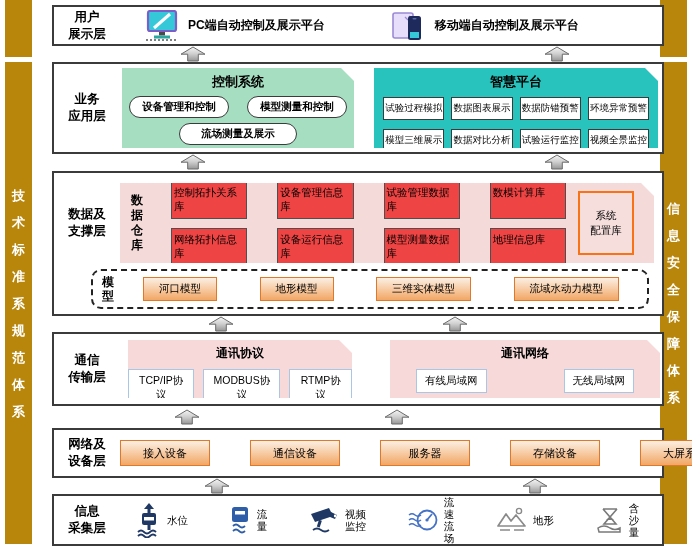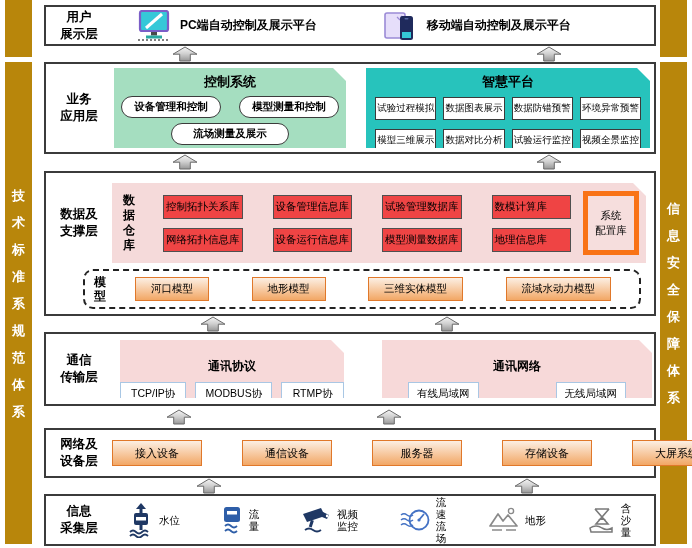--- a/index.html
+++ b/index.html
@@ -12,21 +12,21 @@
 
   
   .goldbar{position:absolute;width:27px;background:var(--gold);}
   .gb-seg1{top:0;height:57px;}
   .gb-seg2{top:62px;height:482px;display:flex;align-items:center;justify-content:center;}
   .gb-left{left:5px;} .gb-right{left:660px;}
   .vtext{width:15px;color:#fff;font-weight:bold;font-size:13px;line-height:27px;
          word-break:break-all;text-align:center;}
 
   
-  #main{position:absolute;left:44px;top:0;width:612px;}
+  #main{position:absolute;left:52px;top:0;width:612px;}
   .layer{border:2px solid var(--ink);background:#fff;display:flex;align-items:center;width:100%;}
   .gap{position:relative;width:100%;}
   .arr{position:absolute;top:0;}
 
   .llabel{width:66px;flex:0 0 66px;text-align:center;font-weight:bold;font-size:12.5px;line-height:1.35;}
 
   
   #l1{margin-top:5px;height:41px;}
   #g1{height:16px;} 
   .plat-item{display:flex;align-items:center;gap:8px;font-weight:bold;font-size:12px;}
@@ -43,41 +43,41 @@
         padding:3px 0;width:100px;text-align:center;font-weight:bold;}
   .oval.wide{width:118px;}
   #smart{width:284px;height:80px;background:var(--teal);padding:5px 9px 0 9px;margin-left:20px;}
   .sgrid{display:grid;grid-template-columns:repeat(4,1fr);gap:9px 7px;margin-top:6px;}
   .sbox{background:#fff;border:1px solid var(--ink);font-size:9.5px;text-align:center;padding:4px 0;}
 
   
   #l3{height:145px;flex-direction:column;align-items:stretch;}
   .l3-top{display:flex;align-items:center;width:100%;padding-top:10px;}
   #wh{flex:1;height:80px;background:var(--pink);display:flex;align-items:center;
-      padding:0 7px 0 8px;margin-right:8px;}
+      padding:0 20px 0 8px;margin-right:8px;}
   .wtitle{width:14px;font-weight:bold;font-size:12px;line-height:15px;word-break:break-all;
           margin:0 7px 0 2px;text-align:center;}
   .db-grid{flex:1;display:grid;grid-template-columns:repeat(4,1fr);gap:9px 10px;}
   .db{background:#ef4444;border:1px solid #4f4f4f;font-size:10.5px;text-align:left;padding:4px 2px;margin-left:20px;}
-  .config{width:56px;height:64px;border:5px solid #f97316;background:#f6dedd;margin-left:12px;
+  .config{width:56px;height:64px;border:2px solid #f97316;background:#f6dedd;margin-left:12px;
           display:flex;flex-direction:column;align-items:center;justify-content:center;
           font-size:10.5px;line-height:1.4;text-align:center;}
   .models-row{display:flex;width:100%;padding:6px 13px 0 37px;}
   #models{flex:1;height:40px;border:2px dashed #222;border-radius:10px;display:flex;
           align-items:center;padding:0 14px 0 9px;background:#fff;}
   .mtitle{width:13px;font-weight:bold;font-size:12px;line-height:14px;word-break:break-all;margin-right:10px;}
   .model-boxes{flex:1;display:flex;justify-content:space-between;padding:0 14px 0 18px;}
   .obox{background:linear-gradient(#fcefe3,#f2a765);border:1px solid var(--obd);
         font-size:10.5px;padding:4px 15px;text-align:center;}
   #g3{height:16px;}
 
   
   #l4{height:74px;}
   #g4{height:22px;}
-  .pblock{background:#f7d9d9;height:58px;padding-top:18px;}
+  .pblock{background:#f7d9d9;height:58px;padding-top:5px;}
   .pblock .blk-title{font-size:12px;}
   #proto{width:224px;margin-left:8px;}
   #netw{width:270px;margin-left:38px;}
   .pboxes{display:flex;justify-content:center;gap:9px;margin-top:7px;}
   .pbox{background:#fff;border:1px solid #a9c7e4;font-size:10.5px;padding:4px 8px;text-align:center;}
   #netw .pboxes{justify-content:space-between;padding:0 26px;gap:0;}
 
   
   #l5{height:50px;}
   #g5{height:16px;}

